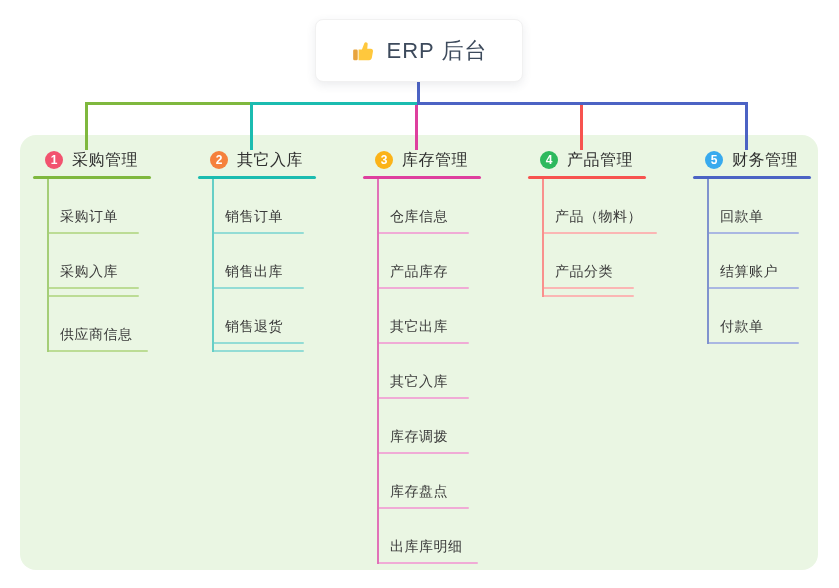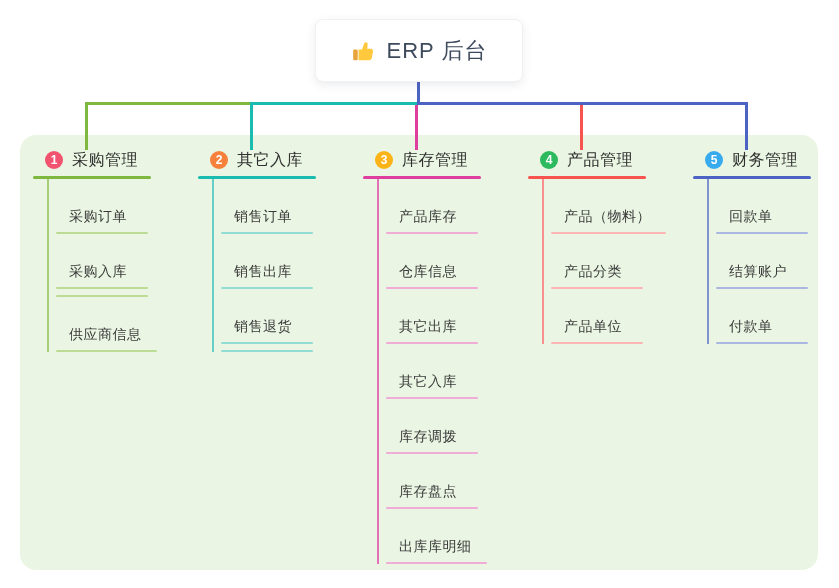--- a/index.html
+++ b/index.html
@@ -30,21 +30,21 @@
   .branch { position:absolute; top:147px; z-index:3; }
   .branch-header { display:flex; align-items:center; gap:9px; padding-left:12px; height:26px; cursor:default; }
   .badge {
     width:18px; height:18px; border-radius:50%; flex:0 0 18px;
     color:#ffffff; font-size:12px; font-weight:700; line-height:18px; text-align:center;
   }
   .branch-title { font-size:16px; font-weight:500; color:#2f2f2f; white-space:nowrap; letter-spacing:0.5px; }
   .header-line { margin-top:3px; height:3px; width:118px; border-radius:2px; }
   .children { margin-left:14px; position:relative; }
   .spine { position:absolute; left:0; top:0; height:100%; width:2px; }
-  .child { width:fit-content; min-width:92px;margin-left:9px; }
+  .child { width:fit-content; min-width:92px; }
   .child-label {
     display:block; padding:28px 15px 0 13px;
     font-size:14px; line-height:19px; color:#3a3a3a; white-space:nowrap; letter-spacing:0.5px;
   }
   .child-line { height:2px; margin-top:6px; border-radius:1px; }
 </style>
 </head>
 <body>
 
 <div class="canvas">
@@ -128,25 +128,25 @@
 
   <div class="branch" style="left:363px">
     <div class="branch-header">
       <span class="badge" style="background: rgb(251, 179, 24);">3</span>
       <span class="branch-title">库存管理</span>
     </div>
     <div class="header-line" style="background: rgb(222, 63, 158);"></div>
     <div class="children">
       <div class="spine" style="background: rgb(225, 114, 184);"></div>
       <div class="child">
+        <span class="child-label">仓库信息</span>
+        <div class="child-line" style="background: rgb(240, 171, 214);"></div>
+      </div>
+      <div class="child">
         <span class="child-label">产品库存</span>
-        <div class="child-line" style="background: rgb(240, 171, 214);"></div>
-      </div>
-      <div class="child">
-        <span class="child-label">仓库信息</span>
         <div class="child-line" style="background: rgb(240, 171, 214);"></div>
       </div>
       <div class="child">
         <span class="child-label">其它出库</span>
         <div class="child-line" style="background: rgb(240, 171, 214);"></div>
       </div>
       <div class="child">
         <span class="child-label">其它入库</span>
         <div class="child-line" style="background: rgb(240, 171, 214);"></div>
       </div>
@@ -175,21 +175,20 @@
       <div class="spine" style="background: rgb(249, 144, 141);"></div>
       <div class="child">
         <span class="child-label">产品（物料）</span>
         <div class="child-line" style="background: rgb(251, 182, 180);"></div>
       </div>
       <div class="child">
         <span class="child-label">产品分类</span>
         <div class="child-line" style="background: rgb(251, 182, 180);"></div>
       </div>
       <div class="child">
-        <span class="child-label">产品单位</span>
         <div class="child-line" style="background: rgb(251, 182, 180);"></div>
       </div>
     </div>
   </div>
 
   <div class="branch" style="left:693px">
     <div class="branch-header">
       <span class="badge" style="background: rgb(56, 170, 238);">5</span>
       <span class="branch-title">财务管理</span>
     </div>

